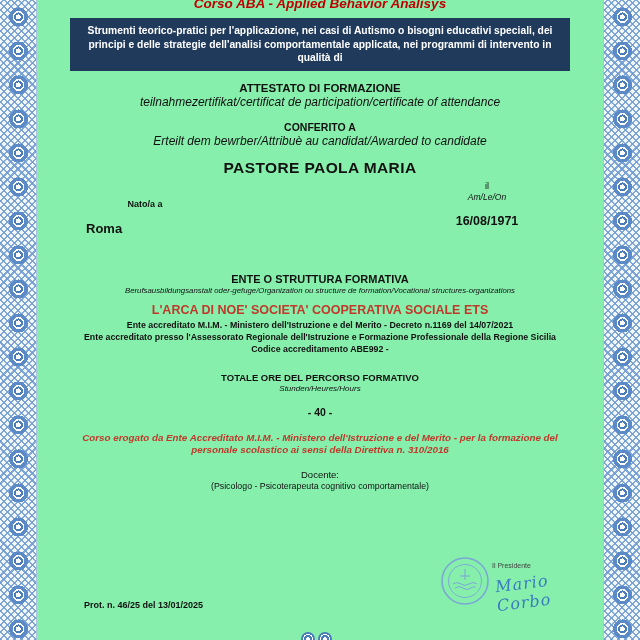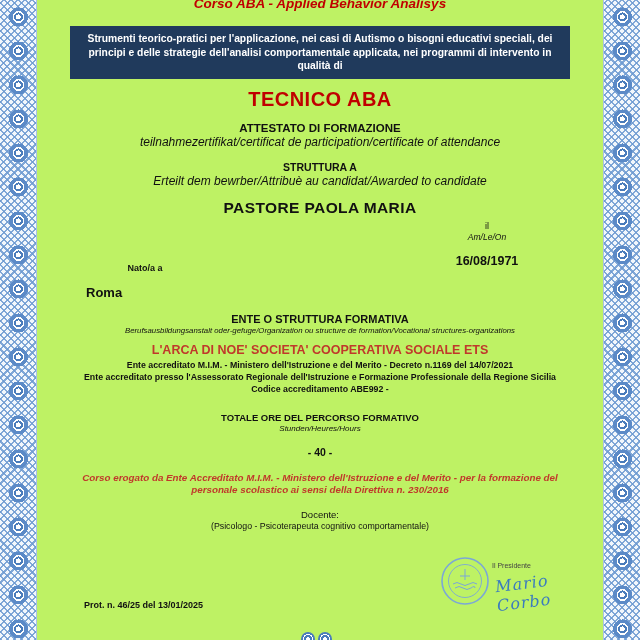--- a/index.html
+++ b/index.html
@@ -1,18 +1,18 @@
 <!DOCTYPE html>
 <html><head>
 <meta charset="utf-8">
 <style>
   * { margin:0; padding:0; box-sizing:border-box; }
   html,body { width:640px; height:640px; background:#ffffff; }
   body { font-family:"Liberation Sans", sans-serif; color:#111; }
-  .page { position:relative; width:640px; height:640px; overflow:hidden; background:#bef264; }
+  .page { position:relative; width:640px; height:640px; overflow:hidden; background:#86efac; }
 
   
   .band {
     position:absolute; top:0; bottom:0; width:37px;
     background-color:#f2f7fc;
     background-image:
       radial-gradient(circle at 50% 50%, #ffffff 0 2.5px, #4a7cbb 2.5px 4.5px, #ffffff 4.5px 6px, #5b8ac7 6px 9.5px, rgba(91,138,199,0) 9.5px),
       repeating-linear-gradient(45deg, rgba(109,154,209,.85) 0 1.5px, rgba(255,255,255,0) 1.5px 5px),
       repeating-linear-gradient(-45deg, rgba(109,154,209,.85) 0 1.5px, rgba(255,255,255,0) 1.5px 5px);
     background-size:37px 34px, auto, auto;
@@ -24,32 +24,32 @@
   .ornament {
     position:absolute; width:14px; height:14px; border-radius:50%;
     background:radial-gradient(circle, #ffffff 0 2px, #4a7cbb 2px 4px, #ffffff 4px 5px, #4a7cbb 5px 7px);
     bottom:-6px;
   }
 
   .content { position:absolute; left:48px; right:48px; top:0; text-align:center; }
 
   .course-title { margin-top:-4px; font-size:13.5px; font-weight:bold; font-style:italic; color:#c00000; }
   .intro-box {
-    margin:15px auto 0 auto; width:500px; background:#203a5c; color:#ffffff;
+    margin:7px auto 0 auto; width:500px; background:#203a5c; color:#ffffff;
     font-weight:bold; font-size:10.3px; line-height:1.32; padding:6px 12px; text-align:center;
   }
   .qualification { margin-top:9px; font-size:20px; font-weight:bold; color:#c00000; letter-spacing:.5px; }
 
   .sec-title { margin-top:11px; font-size:11.5px; font-weight:bold; }
   .sec-sub { margin-top:1px; font-size:12px; font-style:italic; }
   .conf-title { margin-top:12px; font-size:10.5px; font-weight:bold; }
   .candidate { margin-top:11px; font-size:15.5px; font-weight:bold; letter-spacing:.4px; }
 
   .birth-block { position:relative; height:92px; }
-  .birth-left { position:absolute; left:12px; top:22px; width:170px; text-align:center;margin-top:24px; }
+  .birth-left { position:absolute; left:12px; top:22px; width:170px; text-align:center; }
   .birth-right { position:absolute; right:30px; top:4px; width:150px; text-align:center; }
   .lbl { font-size:9px; font-weight:bold; }
   .lbl-sub { font-size:8.5px; font-style:italic; margin-top:1px; }
   .birth-place { margin-top:12px; font-size:13px; font-weight:bold; text-align:left; padding-left:26px; }
   .birth-date { margin-top:12px; font-size:12.5px; font-weight:bold; }
 
   .ente-title { margin-top:4px; font-size:11px; font-weight:bold; }
   .ente-sub { margin-top:1px; font-size:7.8px; font-style:italic; }
   .ente-name { margin-top:8px; font-size:12.5px; font-weight:bold; color:#c0392b; }
   .acc { margin-top:3px; font-size:8.8px; font-weight:bold; line-height:1.25; }
@@ -82,26 +82,25 @@
 
   <div class="band band-left"></div>
   <div class="band band-right"></div>
 
   <div class="content">
 
     <div class="course-title">Corso ABA - Applied Behavior Analisys</div>
 
     <div class="intro-box">Strumenti teorico-pratici per l'applicazione, nei casi di Autismo o bisogni educativi speciali, dei principi e delle strategie dell'analisi comportamentale applicata, nei programmi di intervento in qualità di</div>
 
-    <div class="qualification">TECNICO ABA</div>
 
     <div class="sec-title">ATTESTATO DI FORMAZIONE</div>
     <div class="sec-sub">teilnahmezertifikat/certificat de participation/certificate of attendance</div>
 
-    <div class="conf-title">STRUTTURA A</div>
+    <div class="conf-title">CONFERITO A</div>
     <div class="sec-sub">Erteilt dem bewrber/Attribuè au candidat/Awarded to candidate</div>
 
     <div class="candidate">PASTORE PAOLA MARIA</div>
 
     <div class="birth-block">
       <div class="birth-left">
         <div class="lbl">Nato/a  a</div>
         <div class="birth-place">Roma</div>
       </div>
       <div class="birth-right">
@@ -115,21 +114,21 @@
     <div class="ente-sub">Berufsausbildungsanstalt oder-gefuge/Organization ou structure de formation/Vocational structures-organizations</div>
     <div class="ente-name">L'ARCA DI NOE' SOCIETA' COOPERATIVA SOCIALE ETS</div>
     <div class="acc">Ente accreditato M.I.M. - Ministero dell'Istruzione e del Merito  - Decreto n.1169 del 14/07/2021</div>
     <div class="acc2">Ente accreditato presso l'Assessorato Regionale dell'Istruzione e Formazione Professionale della Regione Sicilia</div>
     <div class="acc2">Codice accreditamento ABE992 -</div>
 
     <div class="hours-title">TOTALE ORE DEL PERCORSO FORMATIVO</div>
     <div class="hours-sub">Stunden/Heures/Hours</div>
     <div class="hours-value">- 40 -</div>
 
-    <div class="note">Corso erogato  da Ente Accreditato M.I.M. - Ministero dell'Istruzione e del Merito - per la formazione del personale scolastico ai sensi della Direttiva n. 230/2016</div>
+    <div class="note">Corso erogato  da Ente Accreditato M.I.M. - Ministero dell'Istruzione e del Merito - per la formazione del personale scolastico ai sensi della Direttiva n. 310/2016</div>
 
     <div class="teacher-label">Docente:</div>
     <div class="teacher-qual">(Psicologo - Psicoterapeuta cognitivo comportamentale)</div>
 
   </div>
 
   <div class="protocol">Prot. n. 46/25 del 13/01/2025</div>
 
   <div class="seal">
     <svg width="50" height="50" viewBox="0 0 50 50">

